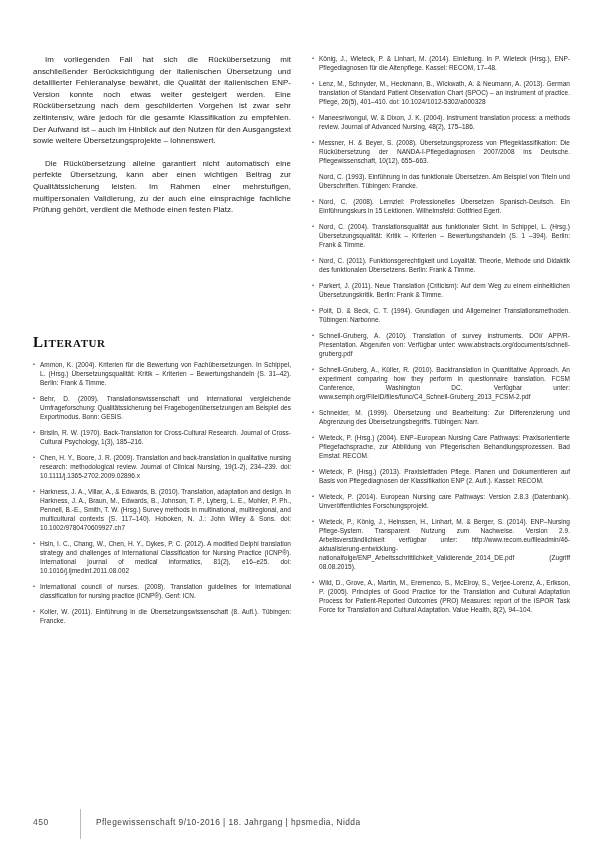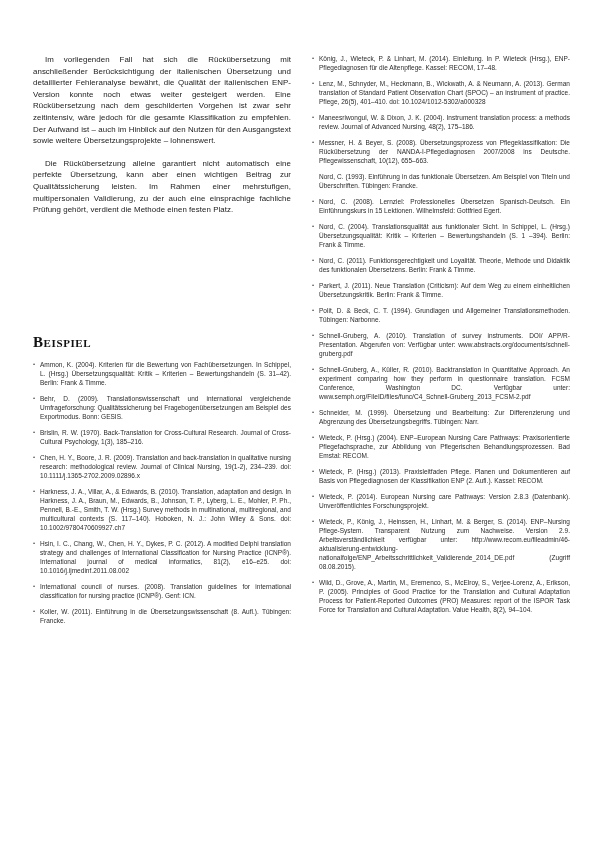--- a/index.html
+++ b/index.html
@@ -154,21 +154,21 @@
 </head>
 <body>
 
 <div class="page">
 
 
   <div class="col col-left">
     <p class="para">Im vorliegenden Fall hat sich die Rückübersetzung mit anschließender Berücksichtigung der italienischen Übersetzung und detaillierter Fehleranalyse bewährt, die Qualität der italienischen ENP-Version konnte noch etwas weiter gesteigert werden. Eine Rückübersetzung nach dem geschilderten Vorgehen ist zwar sehr zeitintensiv, wäre jedoch für die gesamte Klassifikation zu empfehlen. Der Aufwand ist – auch im Hinblick auf den Nutzen für den Ausgangstext sowie weitere Übersetzungsprojekte – lohnenswert.</p>
     <p class="para">Die Rückübersetzung alleine garantiert nicht automatisch eine perfekte Übersetzung, kann aber einen wichtigen Beitrag zur Qualitätssicherung leisten. Im Rahmen einer mehrstufigen, multipersonalen Validierung, zu der auch eine einsprachige fachliche Prüfung gehört, verdient die Methode einen festen Platz.</p>
 
-    <div class="lit-heading">Beispiel</div>
+    <div class="lit-heading">Literatur</div>
 
     <ul class="ref-list">
       <li class="ref">Ammon, K. (2004). Kriterien für die Bewertung von Fachübersetzungen. In Schippel, L. (Hrsg.) Übersetzungsqualität: Kritik – Kriterien – Bewertungshandeln (S. 31–42). Berlin: Frank &amp; Timme.</li>
       <li class="ref">Behr, D. (2009). Translationswissenschaft und international vergleichende Umfrageforschung: Qualitätssicherung bei Fragebogenübersetzungen am Beispiel des Exportmodus. Bonn: GESIS.</li>
       <li class="ref">Brislin, R. W. (1970). Back-Translation for Cross-Cultural Research. Journal of Cross-Cultural Psychology, 1(3), 185–216.</li>
       <li class="ref">Chen, H. Y., Boore, J. R. (2009). Translation and back-translation in qualitative nursing research: methodological review. Journal of Clinical Nursing, 19(1-2), 234–239. doi: 10.1111/j.1365-2702.2009.02896.x</li>
       <li class="ref">Harkness, J. A., Villar, A., &amp; Edwards, B. (2010). Translation, adaptation and design. In Harkness, J. A., Braun, M., Edwards, B., Johnson, T. P., Lyberg, L. E., Mohler, P. Ph., Pennell, B.-E., Smith, T. W. (Hrsg.) Survey methods in multinational, multiregional, and multicultural contexts (S. 117–140). Hoboken, N. J.: John Wiley &amp; Sons. doi: 10.1002/9780470609927.ch7</li>
       <li class="ref">Hsin, I. C., Chang, W., Chen, H. Y., Dykes, P. C. (2012). A modified Delphi translation strategy and challenges of International Classification for Nursing Practice (ICNP®). International journal of medical informatics, 81(2), e16–e25. doi: 10.1016/j.ijmedinf.2011.08.002</li>
       <li class="ref">International council of nurses. (2008). Translation guidelines for international classification for nursing practice (ICNP®). Genf: ICN.</li>
       <li class="ref">Koller, W. (2011). Einführung in die Übersetzungswissenschaft (8. Aufl.). Tübingen: Francke.</li>
@@ -191,14 +191,19 @@
       <li class="ref">Schnell-Gruberg, A., Küller, R. (2010). Backtranslation in Quantitative Approach. An experiment comparing how they perform in questionnaire translation. FCSM Conference, Washington DC. Verfügbar unter: www.semph.org/FileID/files/func/C4_Schnell-Gruberg_2013_FCSM-2.pdf</li>
       <li class="ref">Schneider, M. (1999). Übersetzung und Bearbeitung: Zur Differenzierung und Abgrenzung des Übersetzungsbegriffs. Tübingen: Narr.</li>
       <li class="ref">Wieteck, P. (Hrsg.) (2004). ENP–European Nursing Care Pathways: Praxisorientierte Pflegefachsprache, zur Abbildung von Pflegerischen Behandlungsprozessen. Bad Emstal: RECOM.</li>
       <li class="ref">Wieteck, P. (Hrsg.) (2013). Praxisleitfaden Pflege. Planen und Dokumentieren auf Basis von Pflegediagnosen der Klassifikation ENP (2. Aufl.). Kassel: RECOM.</li>
       <li class="ref">Wieteck, P. (2014). European Nursing care Pathways: Version 2.8.3 (Datenbank). Unveröffentlichtes Forschungsprojekt.</li>
       <li class="ref">Wieteck, P., König, J., Heinssen, H., Linhart, M. &amp; Berger, S. (2014). ENP–Nursing Pflege-System. Transparent Nutzung zum Nachweise. Version 2.9. Arbeitsverständlichkeit verfügbar unter: http://www.recom.eu/fileadmin/46-aktualisierung-entwicklung-nationalfolge/ENP_Arbeitsschrittlichkeit_Validierende_2014_DE.pdf (Zugriff 08.08.2015).</li>
       <li class="ref">Wild, D., Grove, A., Martin, M., Eremenco, S., McElroy, S., Verjee-Lorenz, A., Erikson, P. (2005). Principles of Good Practice for the Translation and Cultural Adaptation Process for Patient-Reported Outcomes (PRO) Measures: report of the ISPOR Task Force for Translation and Cultural Adaptation. Value Health, 8(2), 94–104.</li>
     </ul>
   </div>
 
+  <div class="footer">
+    <div class="footer-page">450</div>
+    <div class="footer-rule"></div>
+    <div class="footer-text">Pflegewissenschaft 9/10-2016 | 18. Jahrgang | hpsmedia, Nidda</div>
+  </div>
 
 </div>
 
 </body></html>

